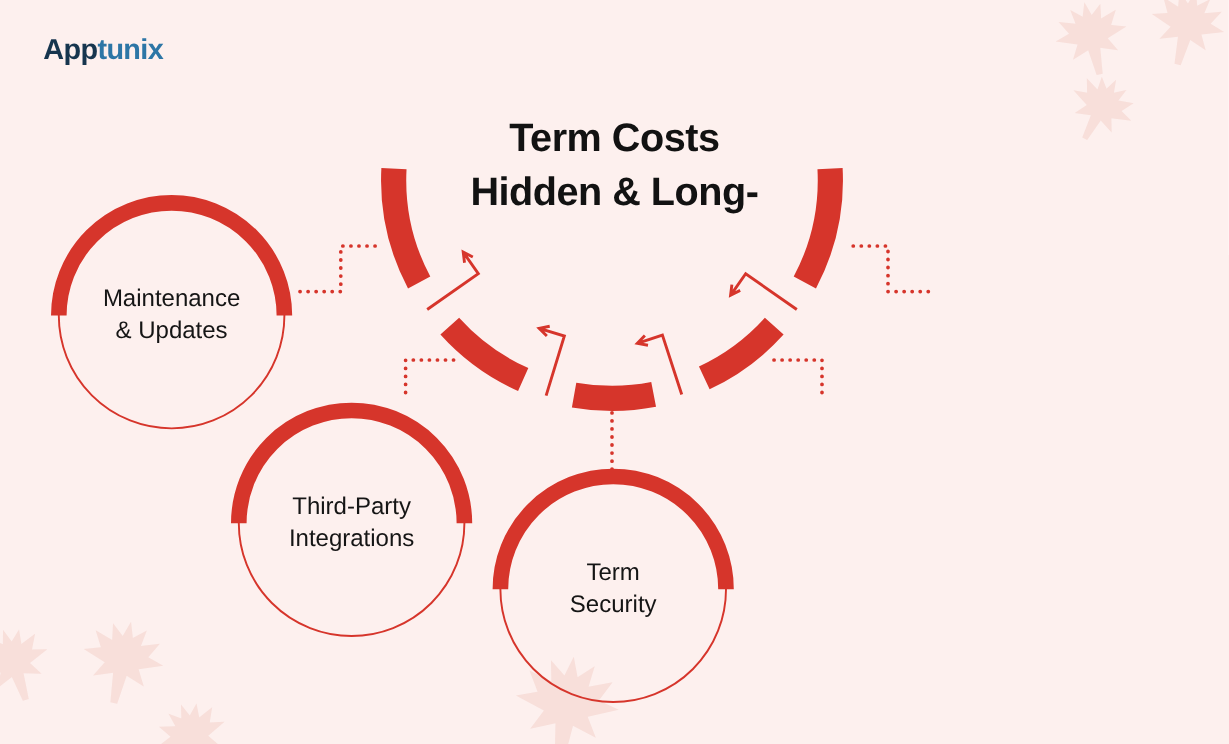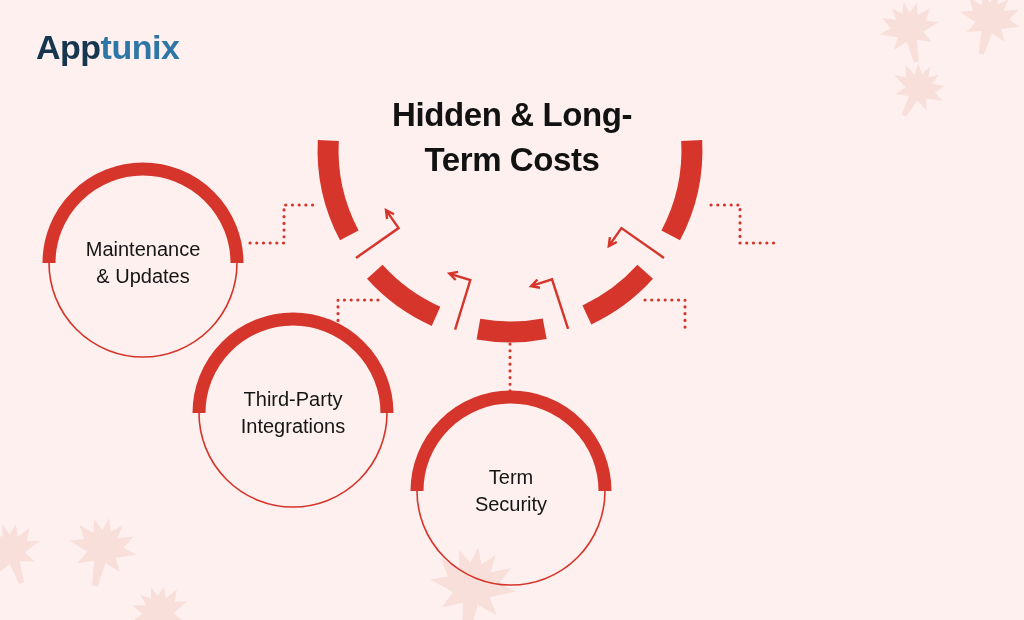--- a/index.html
+++ b/index.html
@@ -8,21 +8,21 @@
     width:1024px;height:620px;
     background:#fdf0ee;
     overflow:hidden;
     font-family:"Liberation Sans", sans-serif;
   }
   
   .leaf{position:absolute;z-index:0;}
   
   .logo{
     position:absolute;left:36px;top:28px;z-index:3;
-    font-size:34px;font-weight:700;letter-spacing:-0.5px;
+    font-size:24px;font-weight:700;letter-spacing:-0.5px;
   }
   .logo .p1{color:#16354e;}
   .logo .p2{color:#2d76a6;}
   
   .title{
     position:absolute;left:0;right:0;top:92px;z-index:2;
     text-align:center;color:#121212;
     font-size:33px;font-weight:700;line-height:45px;letter-spacing:-0.4px;
   }
   
@@ -34,21 +34,21 @@
   .node{position:absolute;width:208px;height:208px;z-index:2;text-decoration:underline;}
   .node svg{position:absolute;left:0;top:0;}
   .ring-thin{stroke:#d6352b;stroke-width:1.6;fill:none;}
   .ring-thick{stroke:#d6352b;stroke-width:13;fill:none;}
   .node .label{
     position:absolute;left:0;top:0;width:208px;height:208px;
     display:flex;flex-direction:column;align-items:center;justify-content:center;
     text-align:center;color:#151515;font-size:20px;line-height:27px;font-weight:400;
   }
   .n-maintenance{left:39px;top:159px;}
-  .n-thirdparty{left:189px;top:309px;}
+  .n-thirdparty{left:189px;top:332px;}
   .n-cloud{left:407px;top:387px;}
   .n-aimodel{left:628px;top:325px;}
   .n-security{left:776px;top:159px;}
 </style>
 </head>
 <body>
 
 <div class="page">
 
   <svg width="0" height="0" style="position:absolute">
@@ -79,22 +79,22 @@
     </svg>
   <svg class="leaf" style="left:426px;top:545px;width:92px;height:92px;transform:rotate(8deg)" viewBox="0 0 100 100">
       <use href="#leaf"></use>
     </svg>
 
   <div class="logo">
     <span class="p1">App</span><span class="p2">tunix</span>
   </div>
 
   <div class="title">
+    <div>Term Costs</div>
     <div>Hidden &amp; Long-</div>
-    <div>Term Costs</div>
   </div>
 
   <svg class="overlay" width="1024" height="620" viewBox="0 0 1024 620">
 
     <path class="arc-seg" d="M328.3,140.5 A182,182 0 0 0 349.3,235.4"></path>
     <path class="arc-seg" d="M374.8,271.8 A182,182 0 0 0 436.0,316.3"></path>
     <path class="arc-seg" d="M478.4,329.2 A182,182 0 0 0 544.7,328.7"></path>
     <path class="arc-seg" d="M586.9,314.9 A182,182 0 0 0 645.2,271.8"></path>
     <path class="arc-seg" d="M670.7,235.4 A182,182 0 0 0 691.7,140.5"></path>
 

